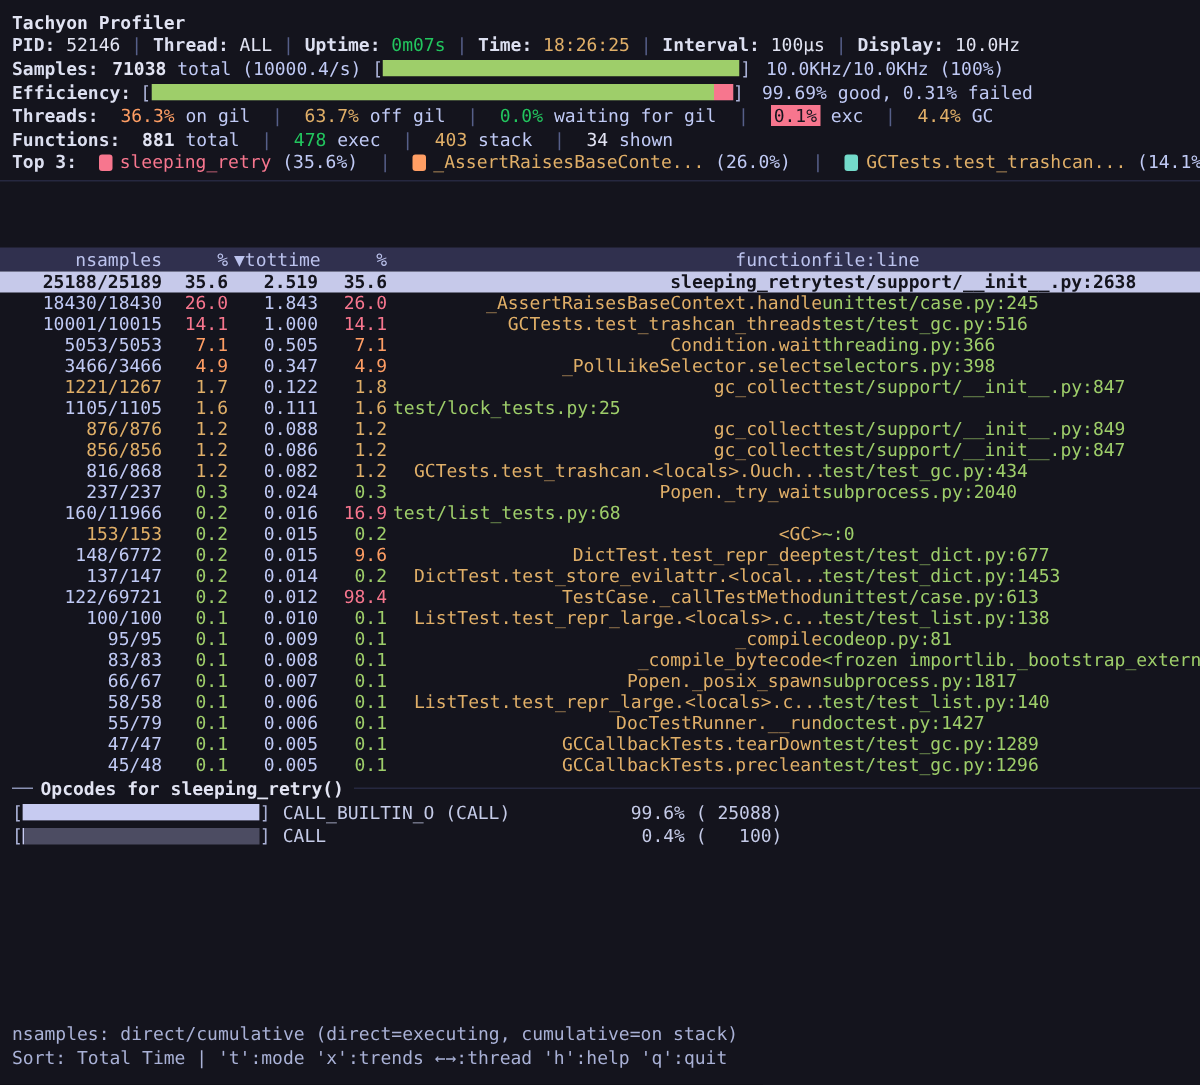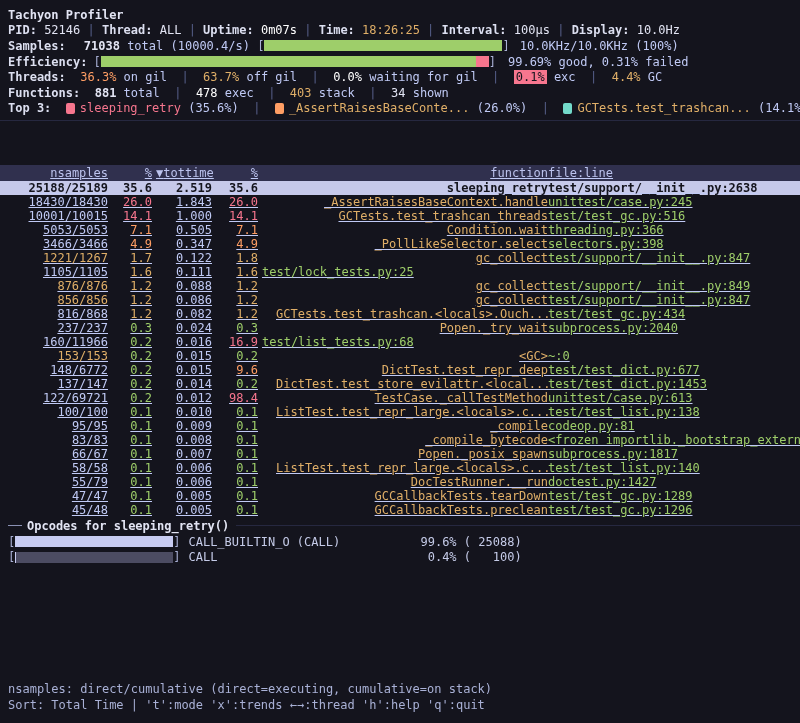--- a/index.html
+++ b/index.html
@@ -5,40 +5,40 @@
   html,body{margin:0;padding:0;background:#0f0f16;}
   .screen{position:relative;width:800px;height:723px;background:#14141d;color:#c0caf5;
     font-family:"DejaVu Sans Mono",monospace;font-size:12px;display:flex;flex-direction:column;
     box-sizing:border-box;padding:7px 0 10px 8px;overflow:hidden;}
   .tline{height:15.6px;display:flex;align-items:center;white-space:pre;flex:none;}
   .title{font-weight:bold;color:#e2e4f3;}
   .lbl{font-weight:bold;color:#dcdff0;}
   .sep{color:#565f89;}
   .v-white{color:#e2e4f3;}
   .v-boldwhite{color:#e2e4f3;font-weight:bold;}
-  .v-green{color:#ffffff;}
+  .v-green{color:#22c55e;}
   .v-yellow{color:#e0af68;}
   .v-orange{color:#ff9e64;}
   .v-red-badge{background:#f7768e;color:#14141d;font-weight:normal;padding:0 2px;}
   .bracket{color:#aab1d6;}
   .bartrack{display:inline-flex;height:11px;background:#23232f;overflow:hidden;}
   .barfill{height:100%;flex:none;}
   .f-green{background:#9ece6a;}
   .f-red{background:#f7768e;}
   .f-lav{background:#c7cbf1;}
   .icon-chip{display:inline-block;width:9px;height:11px;border-radius:2px;margin-right:5px;flex:none;}
   .c-fg{color:#c0caf5;}
   .c-red{color:#f7768e;}
   .c-orange{color:#ff9e64;}
   .c-yellow{color:#e0af68;}
   .c-green{color:#9ece6a;}
   .top-divider{flex:none;height:0;border-top:1px solid #262840;margin:4px 0 0 -8px;width:800px;}
   .spacer-mid{flex:none;height:44px;}
   .spacer-grow{flex:1;}
-  .ptable{flex:none;margin-left:-8px;width:800px;text-decoration:underline;}
+  .ptable{flex:none;margin-left:-8px;width:800px;}
   .trow{display:grid;grid-template-columns:112px 44px 60px 46px 286px 1fr;height:14px;line-height:14px;
     white-space:pre;overflow:hidden;}
   .trow span{overflow:hidden;}
   .thead{background:#30304e;color:#bcc3ee;height:16px;line-height:16px;}
   .cell-r{text-align:right;padding-right:4px;}
   .cell-l{text-align:left;}
   .cell-fn{padding-left:14px;text-align:right;}
   .trow.selected{background:#c6c9ea;}
   .trow.selected span{color:#14141d !important;font-weight:bold;}
   .opdiv{display:flex;align-items:center;height:17px;flex:none;}
@@ -53,21 +53,21 @@
 </head>
 <body>
 
 <div class="screen">
   <div class="tline title">Tachyon Profiler</div>
 
   <div class="tline" id="status-line"><span class="lbl">PID: </span><span class="v-white">52146</span><span class="sep"> | </span><span class="lbl">Thread: </span><span class="v-white">ALL</span><span class="sep"> | </span><span class="lbl">Uptime: </span><span class="v-green">0m07s</span><span class="sep"> | </span><span class="lbl">Time: </span><span class="v-yellow">18:26:25</span><span class="sep"> | </span><span class="lbl">Interval: </span><span class="v-white">100µs</span><span class="sep"> | </span><span class="lbl">Display: </span><span class="v-white">10.0Hz</span></div>
 
   <div class="tline">
     <span class="lbl">Samples:</span>
-    <span class="v-boldwhite" style="margin-left:18px">71038</span>
+    <span class="v-boldwhite" style="margin-left:9px">71038</span>
     <span> total (10000.4/s) </span>
     <span class="bracket">[</span><span class="bartrack" id="samples-bar" style="width:238px"><span class="barfill f-green" style="width: 100%;"></span></span><span class="bracket">]</span>
     <span style="margin-left:10px">10.0KHz/10.0KHz (100%)</span>
   </div>
 
   <div class="tline">
     <span class="lbl">Efficiency:</span>
     <span class="bracket" style="margin-left:6px">[</span><span class="bartrack" id="eff-bar" style="width:388px"><span class="barfill f-green" id="eff-good" style="width: 96.8%;"></span><span class="barfill f-red" id="eff-fail" style="width: 3.2%;"></span></span><span class="bracket">]</span>
     <span style="margin-left:12px">99.69% good, 0.31% failed</span>
   </div>

